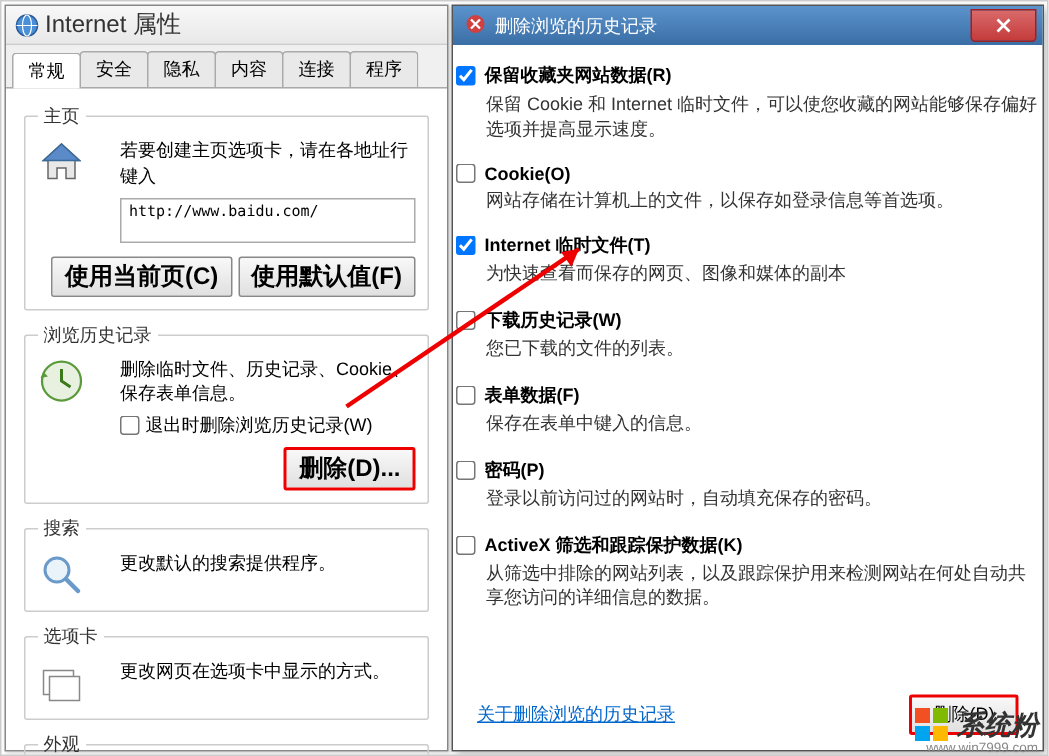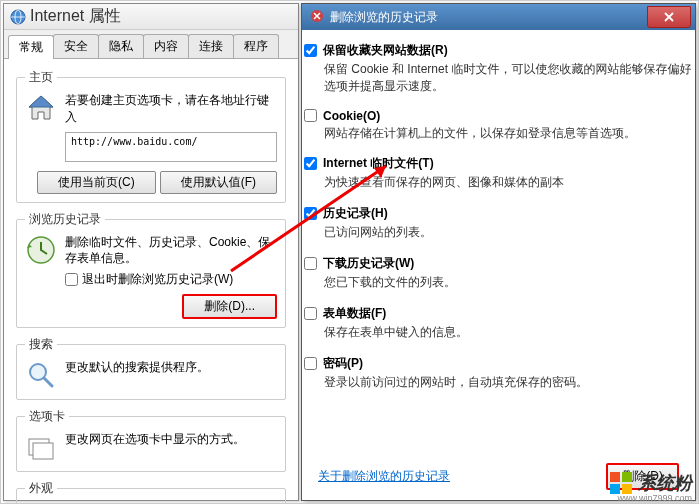--- a/index.html
+++ b/index.html
@@ -78,21 +78,21 @@
     }
     legend {
       font-size: 12px;
       padding: 0 4px;
       color: #333;
     }
     
     .section-row {
       display: flex;
       align-items: flex-start;
-      gap: 8px;
+      gap: 23px;
     }
     .section-icon {
       width: 32px;
       height: 32px;
       flex-shrink: 0;
       display: flex;
       align-items: center;
       justify-content: center;
     }
     .section-content { flex: 1; }
@@ -109,27 +109,28 @@
       resize: none;
     }
     
     .btn-row {
       display: flex;
       justify-content: flex-end;
       gap: 4px;
       margin-top: 6px;
     }
     .btn {
-      padding: 2px 20px;
-      font-size: 12px;
+      padding: 2px 8px;
+      font-size: 16px;
       border: 1px solid #888;
       background: linear-gradient(#f8f8f8, #e0e0e0);
       border-radius: 2px;
       cursor: pointer;
       min-width: 70px;
+      font-weight: bold;
     }
     
     .checkbox-row {
       display: flex;
       align-items: center;
       gap: 4px;
       margin-top: 4px;
     }
     .checkbox-row input { margin: 0; }
     
@@ -401,27 +402,20 @@
     </div>
 
     <div class="option">
       <div class="option-header">
         <input type="checkbox" checked="" style="">
         <span>Internet 临时文件(T)</span>
       </div>
       <div class="option-desc">为快速查看而保存的网页、图像和媒体的副本</div>
     </div>
 
-    <div class="option">
-      <div class="option-header">
-        <input type="checkbox" checked="" style="">
-        <span>历史记录(H)</span>
-      </div>
-      <div class="option-desc">已访问网站的列表。</div>
-    </div>
 
     <div class="option">
       <div class="option-header">
         <input type="checkbox" style="">
         <span>下载历史记录(W)</span>
       </div>
       <div class="option-desc">您已下载的文件的列表。</div>
     </div>
 
     <div class="option">
@@ -433,20 +427,27 @@
     </div>
 
     <div class="option">
       <div class="option-header">
         <input type="checkbox" style="">
         <span>密码(P)</span>
       </div>
       <div class="option-desc">登录以前访问过的网站时，自动填充保存的密码。</div>
     </div>
 
+    <div class="option">
+      <div class="option-header">
+        <input type="checkbox" style="">
+        <span>ActiveX 筛选和跟踪保护数据(K)</span>
+      </div>
+      <div class="option-desc">从筛选中排除的网站列表，以及跟踪保护用来检测网站在何处自动共享您访问的详细信息的数据。</div>
+    </div>
   </div>
 
   <div class="footer-right">
     <span class="link">关于删除浏览的历史记录</span>
     <button class="btn-primary">删除(D)</button>
   </div>
 </div>
 
 <svg class="red-arrow" style="left:225px;top:155px;width:175px;height:120px;">
   <line x1="5" y1="115" x2="160" y2="10" stroke="#e00" stroke-width="3"></line>

